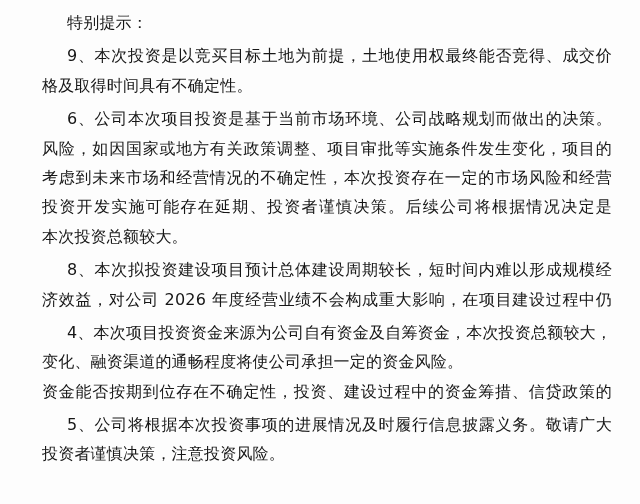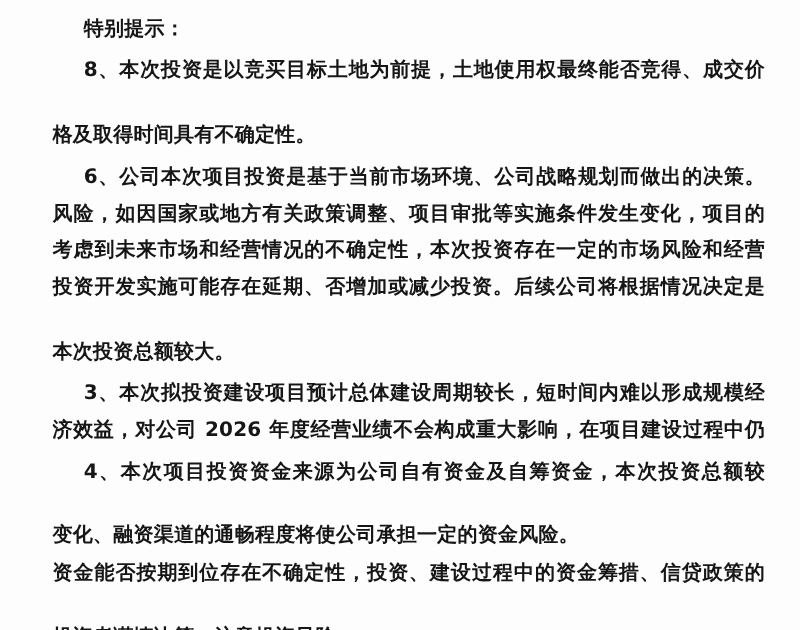--- a/index.html
+++ b/index.html
@@ -20,63 +20,64 @@
     padding: 8px 28px 0 42px;
     color: #161616;
   }
   .para {
     margin: 0 0 4px 0;
     padding: 0;
   }
   .para:last-child { margin-bottom: 0; }
   .ln {
     font-size: 16px;
-    font-weight: 700;
+    font-weight: 400;
     line-height: 29.4px;
     height: 29.4px;
     overflow: hidden;
     white-space: normal;
     text-align: justify;
     text-align-last: justify;
     letter-spacing: 0.2px;
   }
   .ln.first { text-indent: 25px; }
-  .ln.end   { text-align-last: left; margin-top: 22px; }
+  .ln.end   { text-align-last: left; }
   .ln.heading { text-align-last: left; }
 </style>
 </head>
 <body>
 
 <div class="doc">
 
   <div class="para">
     <div class="ln heading first">特别提示：</div>
   </div>
 
   <div class="para">
-    <div class="ln first">8、本次投资是以竞买目标土地为前提，土地使用权最终能否竞得、成交价</div>
+    <div class="ln first">9、本次投资是以竞买目标土地为前提，土地使用权最终能否竞得、成交价</div>
     <div class="ln end">格及取得时间具有不确定性。</div>
   </div>
 
   <div class="para">
     <div class="ln first">6、公司本次项目投资是基于当前市场环境、公司战略规划而做出的决策。</div>
     <div class="ln">风险，如因国家或地方有关政策调整、项目审批等实施条件发生变化，项目的</div>
     <div class="ln">考虑到未来市场和经营情况的不确定性，本次投资存在一定的市场风险和经营</div>
-    <div class="ln">投资开发实施可能存在延期、否增加或减少投资。后续公司将根据情况决定是</div>
+    <div class="ln">投资开发实施可能存在延期、投资者谨慎决策。后续公司将根据情况决定是</div>
     <div class="ln end">本次投资总额较大。</div>
   </div>
 
   <div class="para">
-    <div class="ln first">3、本次拟投资建设项目预计总体建设周期较长，短时间内难以形成规模经</div>
+    <div class="ln first">8、本次拟投资建设项目预计总体建设周期较长，短时间内难以形成规模经</div>
     <div class="ln">济效益，对公司 2026 年度经营业绩不会构成重大影响，在项目建设过程中仍可</div>
   </div>
 
   <div class="para">
     <div class="ln first">4、本次项目投资资金来源为公司自有资金及自筹资金，本次投资总额较大，</div>
     <div class="ln end">变化、融资渠道的通畅程度将使公司承担一定的资金风险。</div>
     <div class="ln">资金能否按期到位存在不确定性，投资、建设过程中的资金筹措、信贷政策的</div>
   </div>
 
   <div class="para">
+    <div class="ln first">5、公司将根据本次投资事项的进展情况及时履行信息披露义务。敬请广大</div>
     <div class="ln end">投资者谨慎决策，注意投资风险。</div>
   </div>
 
 </div>
 
 </body></html>

